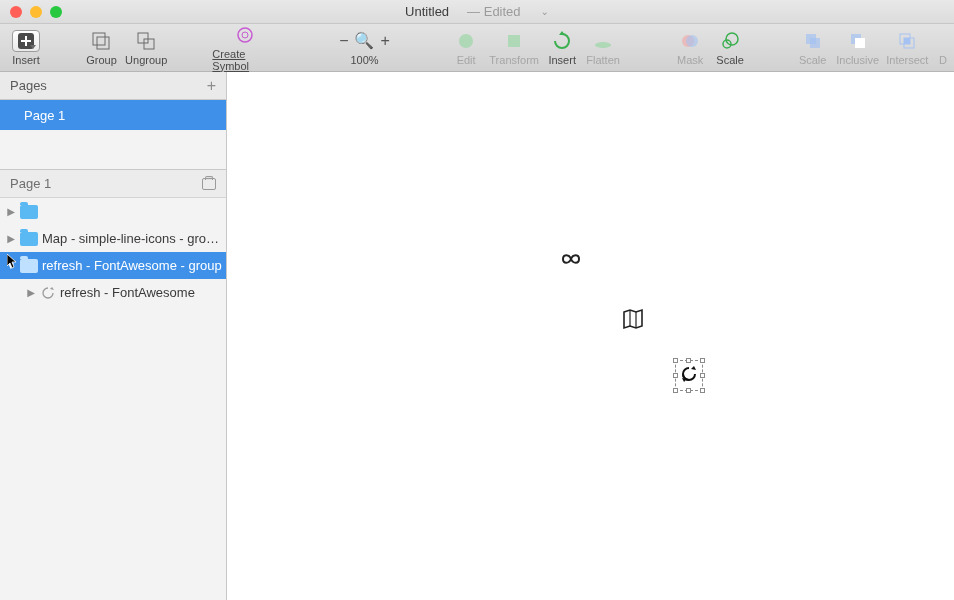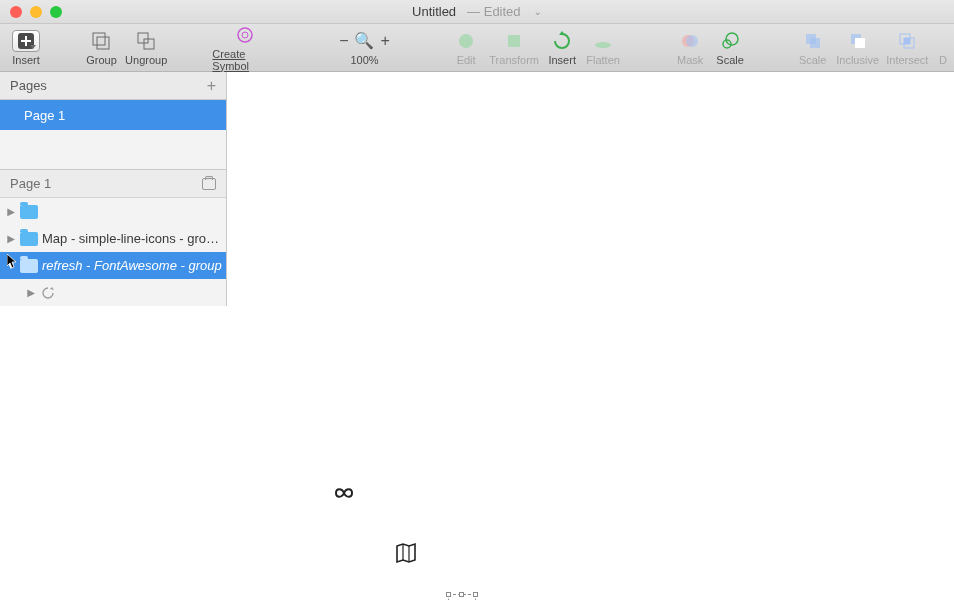--- a/index.html
+++ b/index.html
@@ -23,21 +23,21 @@
   position: relative;
   border-bottom: 1px solid #c7c7c7;
 }
 .traffic { display: flex; gap: 8px; padding-left: 10px; align-items: center; }
 .traffic span { width: 12px; height: 12px; border-radius: 50%; display: block; }
 .t-red { background: #ff5f57; }
 .t-yellow { background: #febc2e; }
 .t-green { background: #28c840; }
 .title-center {
   position: absolute; left: 50%; transform: translateX(-50%);
-  display: flex; align-items: center; gap: 11px;
+  display: flex; align-items: center; gap: 18px;
 }
 .title-center .t-main { font-size: 13px; color: #3d3d3d; font-weight: 500; }
 .title-center .t-sub { font-size: 13px; color: #9b9b9b; }
 .title-center .chev { color: #9b9b9b; font-size: 10px; margin-left: 2px; }
 
 
 .toolbar {
   height: 48px;
   background: linear-gradient(#e3e3e3, #d1d1d1);
   border-bottom: 1px solid #b6b6b6;
@@ -63,21 +63,21 @@
 .insert-btn .plus:before, .insert-btn .plus:after { content:""; position:absolute; background:#fff; }
 .insert-btn .plus:before { left:7px; top:3px; width:2px; height:10px; }
 .insert-btn .plus:after { top:7px; left:3px; height:2px; width:10px; }
 .insert-btn .caret { position:absolute; right:3px; bottom:2px; width:0;height:0;border-left:3px solid transparent;border-right:3px solid transparent;border-top:4px solid #6b6b6b;}
 
 .zoom-wrap { display:flex; align-items:center; gap:2px; }
 .zoom-wrap .z { font-size:16px; color:#555; padding:0 4px; cursor:pointer; }
 .zoom-wrap .mag { font-size:16px; }
 
 
-.app-body { display:flex; height: calc(600px - 24px - 48px); flex-direction: column; }
+.app-body { display:flex; height: calc(600px - 24px - 48px); }
 .sidebar {
   width: 227px; background: #f3f3f3; border-right: 1px solid #c8c8c8;
   display:flex; flex-direction:column;
 }
 .pages-head {
   height:28px; display:flex; align-items:center; justify-content:space-between;
   padding:0 10px; border-bottom:1px solid #c8c8c8;
   background:#eaeaea;
 }
 .pages-head span { font-size:13px; color:#5a5a5a; font-weight:500; }
@@ -96,21 +96,21 @@
 .layers-head .art { width:14px; height:12px; border:1px solid #9a9a9a; border-radius:2px; position:relative; }
 .layers-head .art:before { content:""; position:absolute; left:2px; right:2px; top:-3px; height:3px; background:#9a9a9a22; border:1px solid #9a9a9a; border-bottom:none; border-radius:2px 2px 0 0;}
 
 .layer-row {
   height:27px; display:flex; align-items:center; font-size:13px; color:#3a3a3a;
   padding-left:6px; gap:4px; cursor:pointer;
 }
 .layer-row .chev { width:10px; color:#8c8c8c; font-size:10px; text-align:center; }
 .layer-row .fold { width:18px; height:14px; background:#5ab8f2; border-radius:2px; position:relative; }
 .layer-row .fold:before { content:""; position:absolute; top:-3px; left:0; width:8px; height:3px; background:#5ab8f2; border-radius:2px 2px 0 0; }
-.layer-row.sel { background:#3e90e8; color:#fff;font-style:italic; }
+.layer-row.sel { background:#3e90e8; color:#fff; }
 .layer-row.sel .chev { color:#fff; }
 .layer-row.sel .fold, .layer-row.sel .fold:before { background:#bfe0ff; }
 .layer-row .txt { white-space:nowrap; overflow:hidden; text-overflow:ellipsis; flex:1; }
 
 .layer-row.child1 { padding-left:42px; }
 .layer-row.child1 .sq { width:14px; height:14px; border:1px solid #b0b0b0; background:#fff; }
 .layer-row.child2 { padding-left:26px; }
 .layer-row.child2 .shape { width:16px; height:16px; display:flex; align-items:center; justify-content:center; color:#9a9a9a; }
 
 
@@ -310,20 +310,21 @@
       <span class="txt">refresh - FontAwesome - group</span>
     </div>
     <div class="layer-row child2">
       <span class="chev">▶</span>
       <span class="shape">
           <svg width="14" height="14">
             <path d="M12 7 A5 5 0 1 1 7 2" fill="none" stroke="#9a9a9a" stroke-width="1.3"></path>
             <path d="M11 1 L13 4 L9 3 Z" fill="#9a9a9a"></path>
           </svg>
         </span>
+      <span class="txt">refresh - FontAwesome</span>
     </div>
 
     <svg class="cursor-img" viewBox="0 0 12 16">
         <path d="M0 0 L0 12 L3 9 L5 14 L7 13 L5 8 L9 8 Z" fill="#000" stroke="#fff" stroke-width="0.8"></path>
       </svg>
   </div>
 
   <div class="canvas">
     <div class="canvas-icon ci1">
       <svg width="24" height="14">

